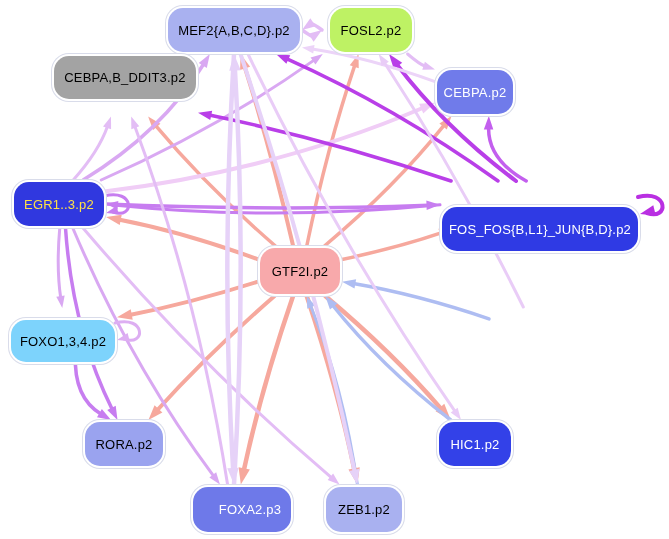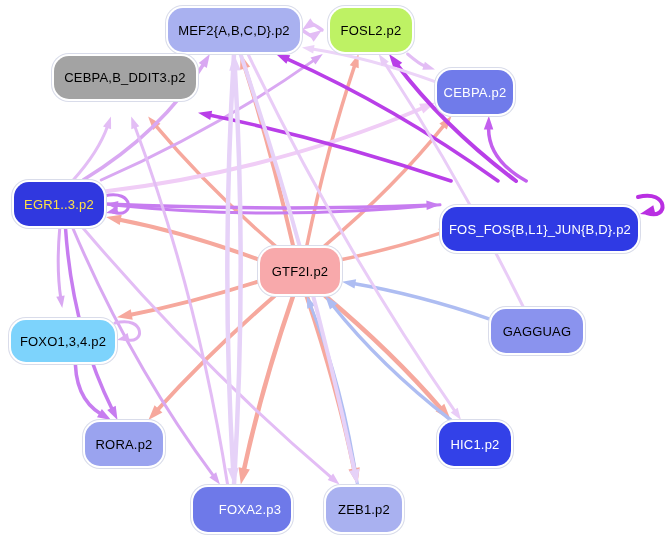--- a/index.html
+++ b/index.html
@@ -133,23 +133,20 @@
     </div>
   <div class="node" style="left: 442px; top: 183px; width: 196px; height: 44px; background: rgb(47, 58, 228); color: rgb(255, 255, 255); margin-top: 24px;">
       <span>FOS_FOS{B,L1}_JUN{B,D}.p2</span>
     </div>
   <div class="node" style="left: 260px; top: 248px; width: 80px; height: 46px; background: rgb(248, 169, 171); color: rgb(0, 0, 0);">
       <span>GTF2I.p2</span>
     </div>
   <div class="node" style="left: 11px; top: 320px; width: 104px; height: 42px; background: #7dd3fc; color: rgb(0, 0, 0);">
       <span>FOXO1,3,4.p2</span>
     </div>
-  <div class="node" style="left: 491px; top: 309px; width: 92px; height: 44px; background: rgb(138, 147, 238); color: rgb(0, 0, 0);">
-      <span>GAGGUAG</span>
-    </div>
   <div class="node" style="left: 85px; top: 422px; width: 78px; height: 44px; background: rgb(154, 163, 239); color: rgb(0, 0, 0);">
       <span>RORA.p2</span>
     </div>
   <div class="node" style="left: 439px; top: 422px; width: 72px; height: 44px; background: rgb(51, 65, 232); color: rgb(255, 255, 255);">
       <span>HIC1.p2</span>
     </div>
   <div class="node" style="left: 193px; top: 486.5px; width: 82px; height: 45px; background: rgb(110, 121, 233); color: rgb(255, 255, 255); padding-left: 16px;">
       <span>FOXA2.p3</span>
     </div>
   <div class="node" style="left: 326px; top: 486.5px; width: 76px; height: 45px; background: rgb(169, 177, 240); color: rgb(0, 0, 0);">

